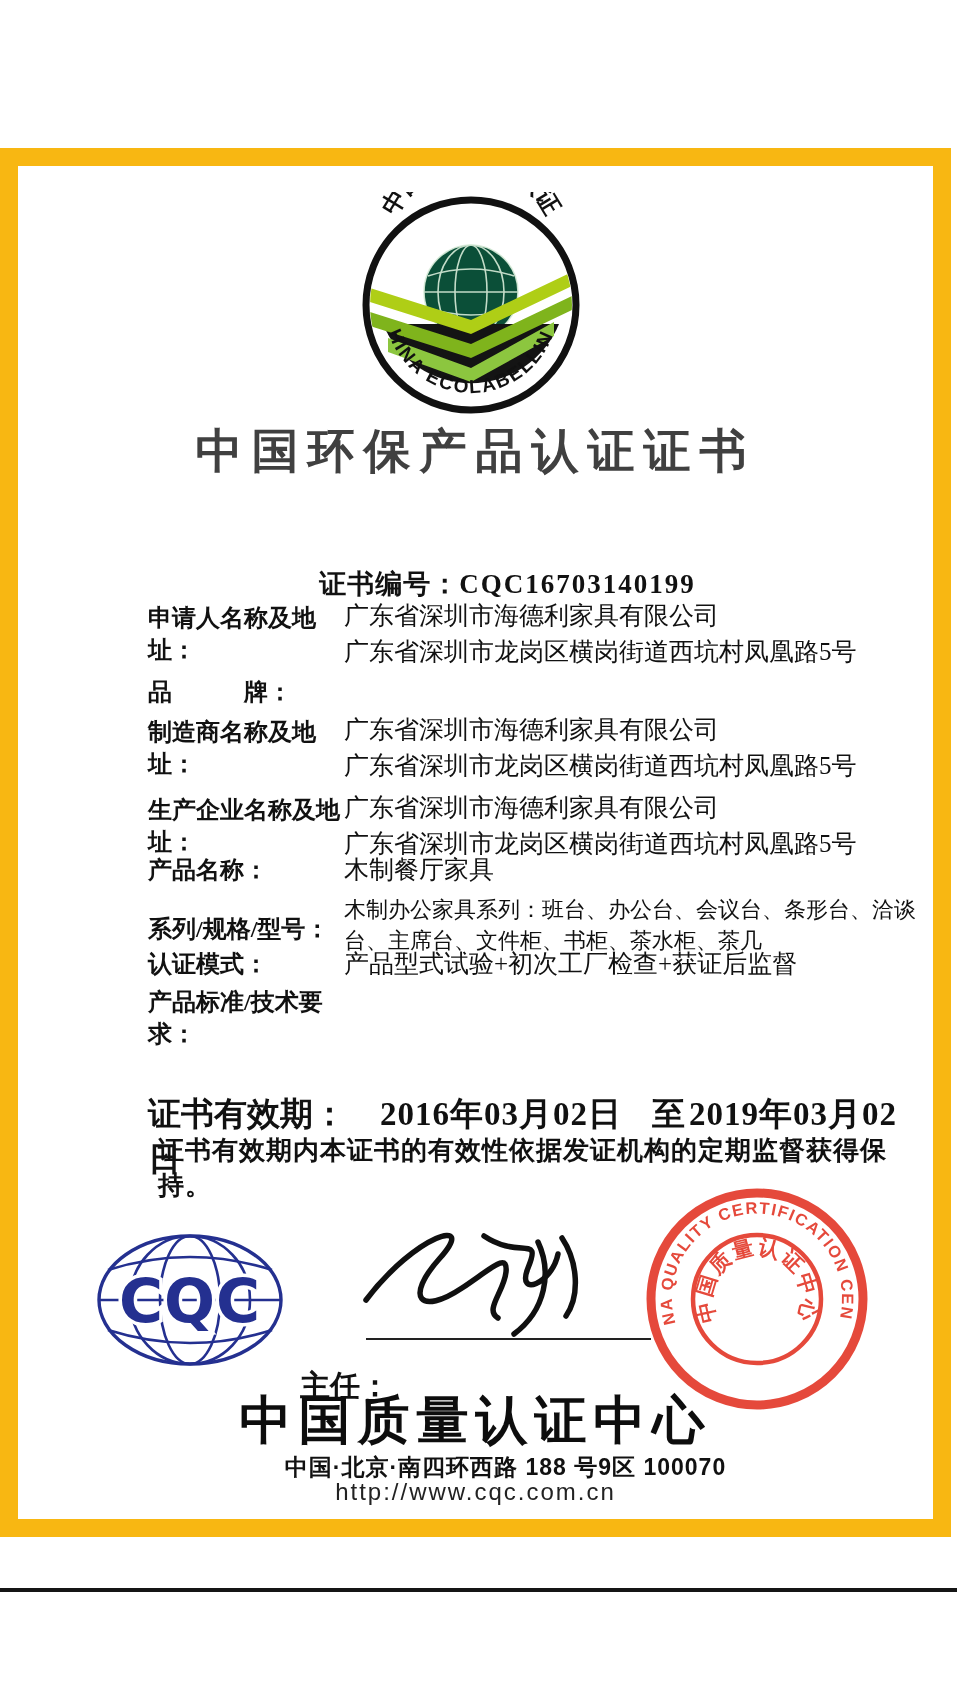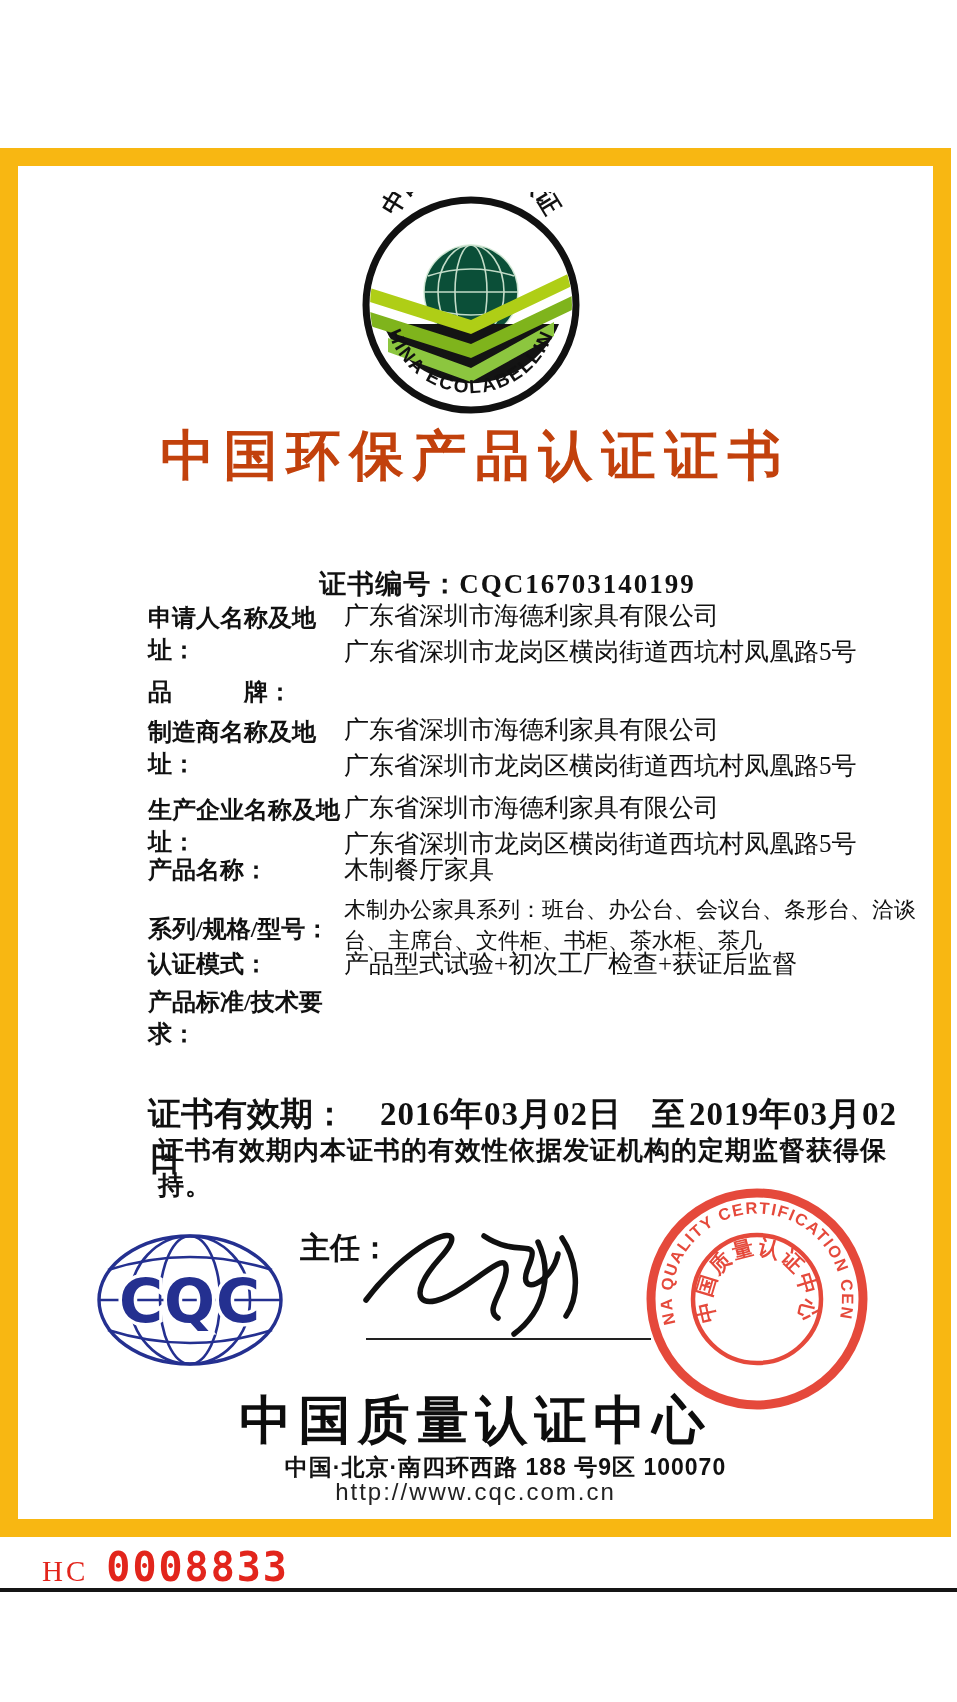--- a/index.html
+++ b/index.html
@@ -5,37 +5,37 @@
   html,body{margin:0;padding:0;background:#fff;}
   #page{position:relative;width:957px;height:1702px;background:#fff;overflow:hidden;
         font-family:"Liberation Serif",serif;color:#111;}
   
   #frame{position:absolute;left:0;top:148px;width:951px;height:1389px;
          box-sizing:border-box;border:18px solid #F8B712;background:transparent;}
   .abs{position:absolute;}
   .centered{left:18px;width:915px;text-align:center;}
   
   #title{top:420px;font-family:"Liberation Sans",sans-serif;font-weight:bold;
-         font-size:54px;letter-spacing:9px;color:#c2410c;}
+         font-size:47px;letter-spacing:9px;color:#404040;}
   
   #certline{top:566px;font-size:27px;font-weight:bold;letter-spacing:1px;padding-left:32px;}
   #certline .num{font-family:"Liberation Serif",serif;letter-spacing:2px;}
   
   .row{position:absolute;left:148px;width:700px;display:flex;align-items:center;}
   .lbl{width:196px;flex:0 0 196px;font-size:24px;font-weight:bold;letter-spacing:0px;}
   .val{flex:1;font-size:25px;line-height:36px;}
   .val div{white-space:nowrap;}
   .val.small{font-size:22px;line-height:31px;}
   #statement{top:1024px;left:148px;width:700px;font-size:25px;font-weight:bold;line-height:34px;text-align:justify;}
   #validity{top:1092px;left:148px;width:760px;font-size:33px;font-weight:bold;}
   #validity .d{font-weight:bold;margin-left:34px;letter-spacing:1px;}
   #validity .z{margin-left:30px;}
   #maintenance{top:1133px;left:158px;width:760px;font-size:26px;font-weight:bold;letter-spacing:1px;}
   
-  #director{top:1228px;left:300px;font-size:30px;font-weight:bold;font-family:Liberation Sans, sans-serif;}
+  #director{top:1366px;left:300px;font-size:30px;font-weight:bold;font-family:Liberation Sans, sans-serif;}
   #sigline{top:1338px;left:366px;width:285px;border-top:2px solid #222;height:0;}
   #orgname{top:1386px;font-family:"Liberation Sans",sans-serif;font-weight:bold;
            font-size:52px;letter-spacing:7px;color:#0d0d0d;}
   #orgaddr{top:1452px;font-family:"Liberation Sans",sans-serif;font-weight:bold;font-size:23px;letter-spacing:1px;padding-left:30px;}
   #orgurl{top:1478px;font-family:"Liberation Sans",sans-serif;font-size:24px;letter-spacing:2px;color:#222;}
   
   #serial{top:1544px;left:42px;color:#E2251C;white-space:nowrap;}
   #serial .pfx{font-family:"Liberation Serif",serif;font-size:29px;letter-spacing:3px;vertical-align:baseline;}
   #serial .no{font-family:"DejaVu Sans Mono",monospace;font-weight:bold;font-size:40px;letter-spacing:2px;margin-left:18px;}
   #scanline{top:1588px;left:0;width:957px;height:4px;background:#151515;}
@@ -181,19 +181,16 @@
     </text>
     <text font-family="Liberation Sans,sans-serif" font-size="21" font-weight="bold" fill="#E33A2B" letter-spacing="2">
       <textPath href="#stampInnerArc" startOffset="50%" text-anchor="middle">中国质量认证中心</textPath>
     </text>
   </svg>
 
   <div class="abs centered" id="orgname">中国质量认证中心</div>
   <div class="abs centered" id="orgaddr">中国·北京·南四环西路 188 号9区  100070</div>
   <div class="abs centered" id="orgurl">http://www.cqc.com.cn</div>
 
-  <div class="abs" id="serial">
-    <span class="pfx">HC</span><span class="no">0008833</span>
-  </div>
 
   <div class="abs" id="scanline"></div>
 
 </div>
 
 </body></html>

